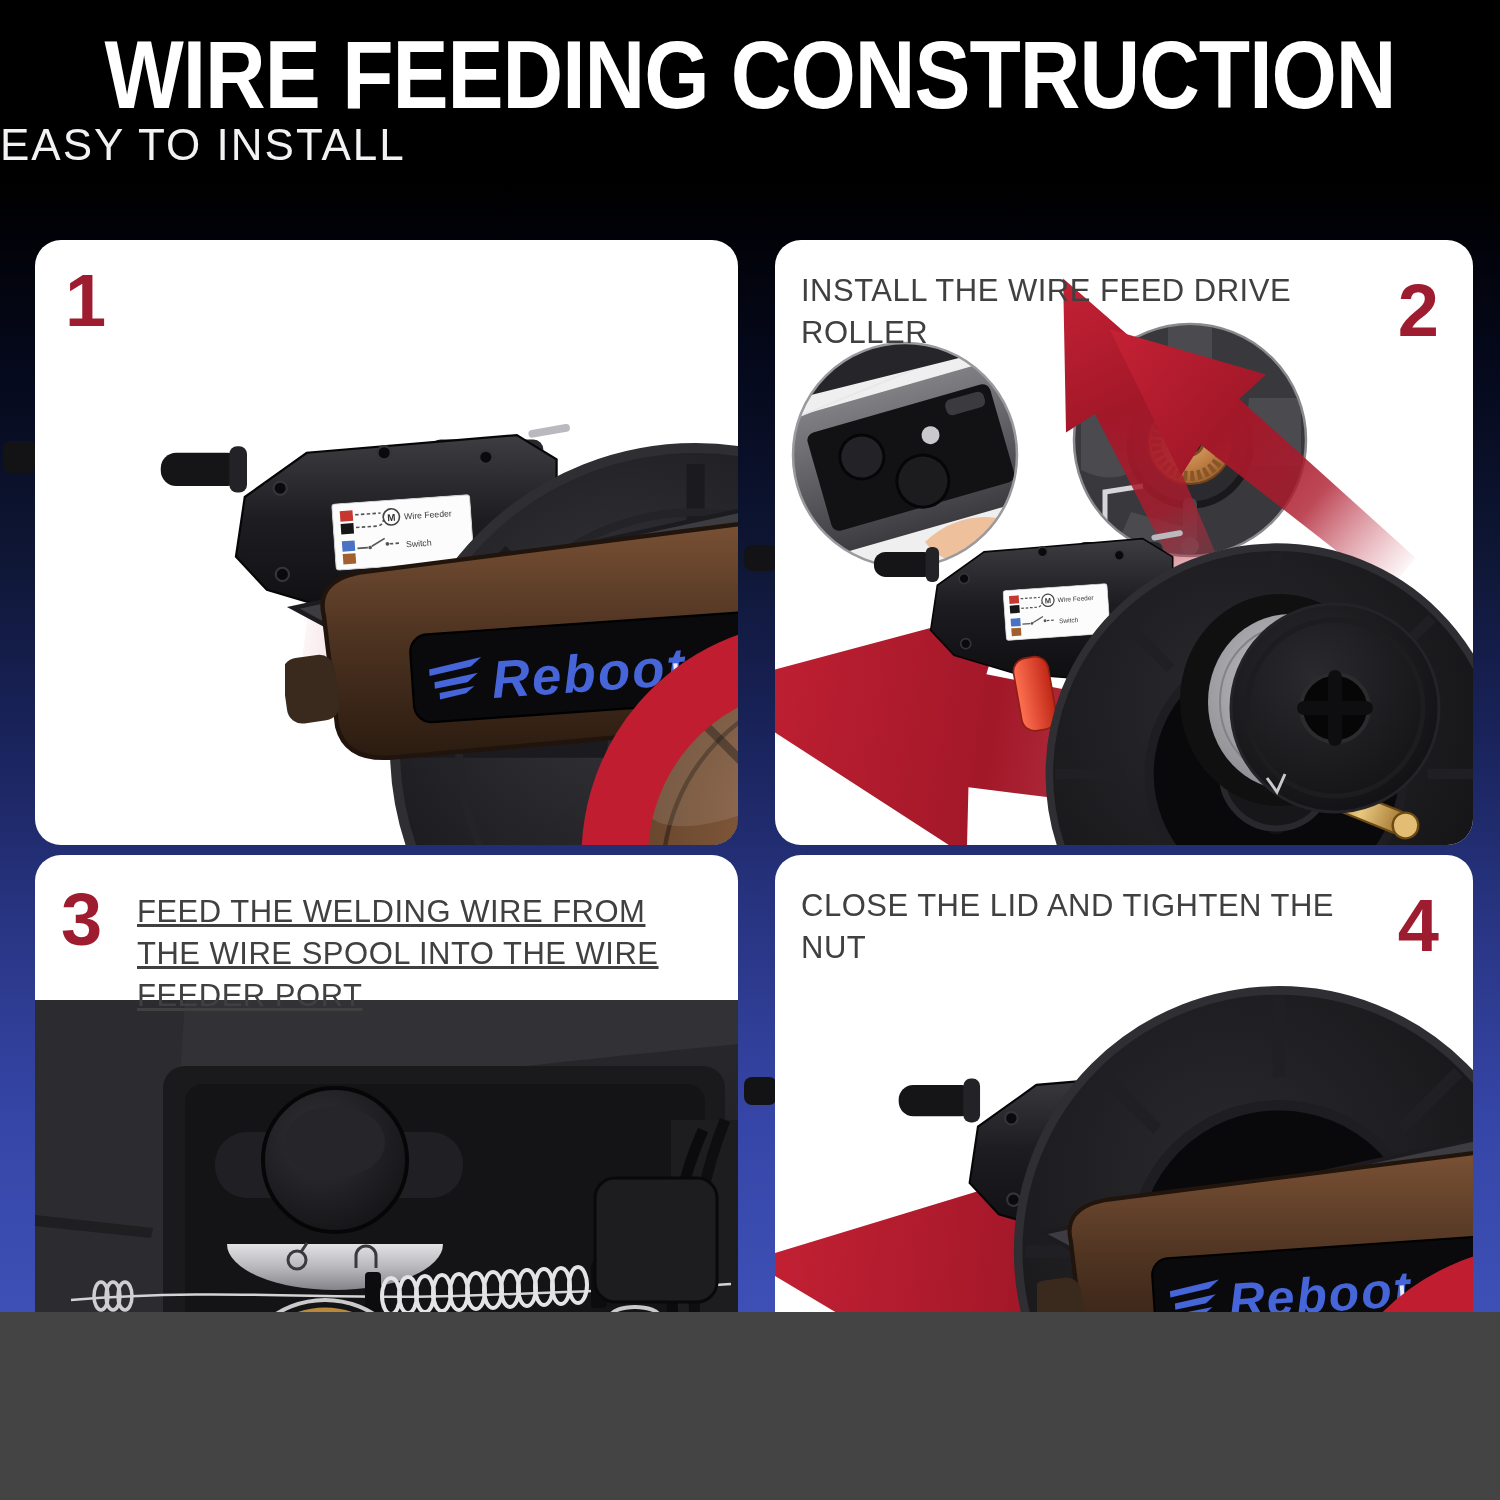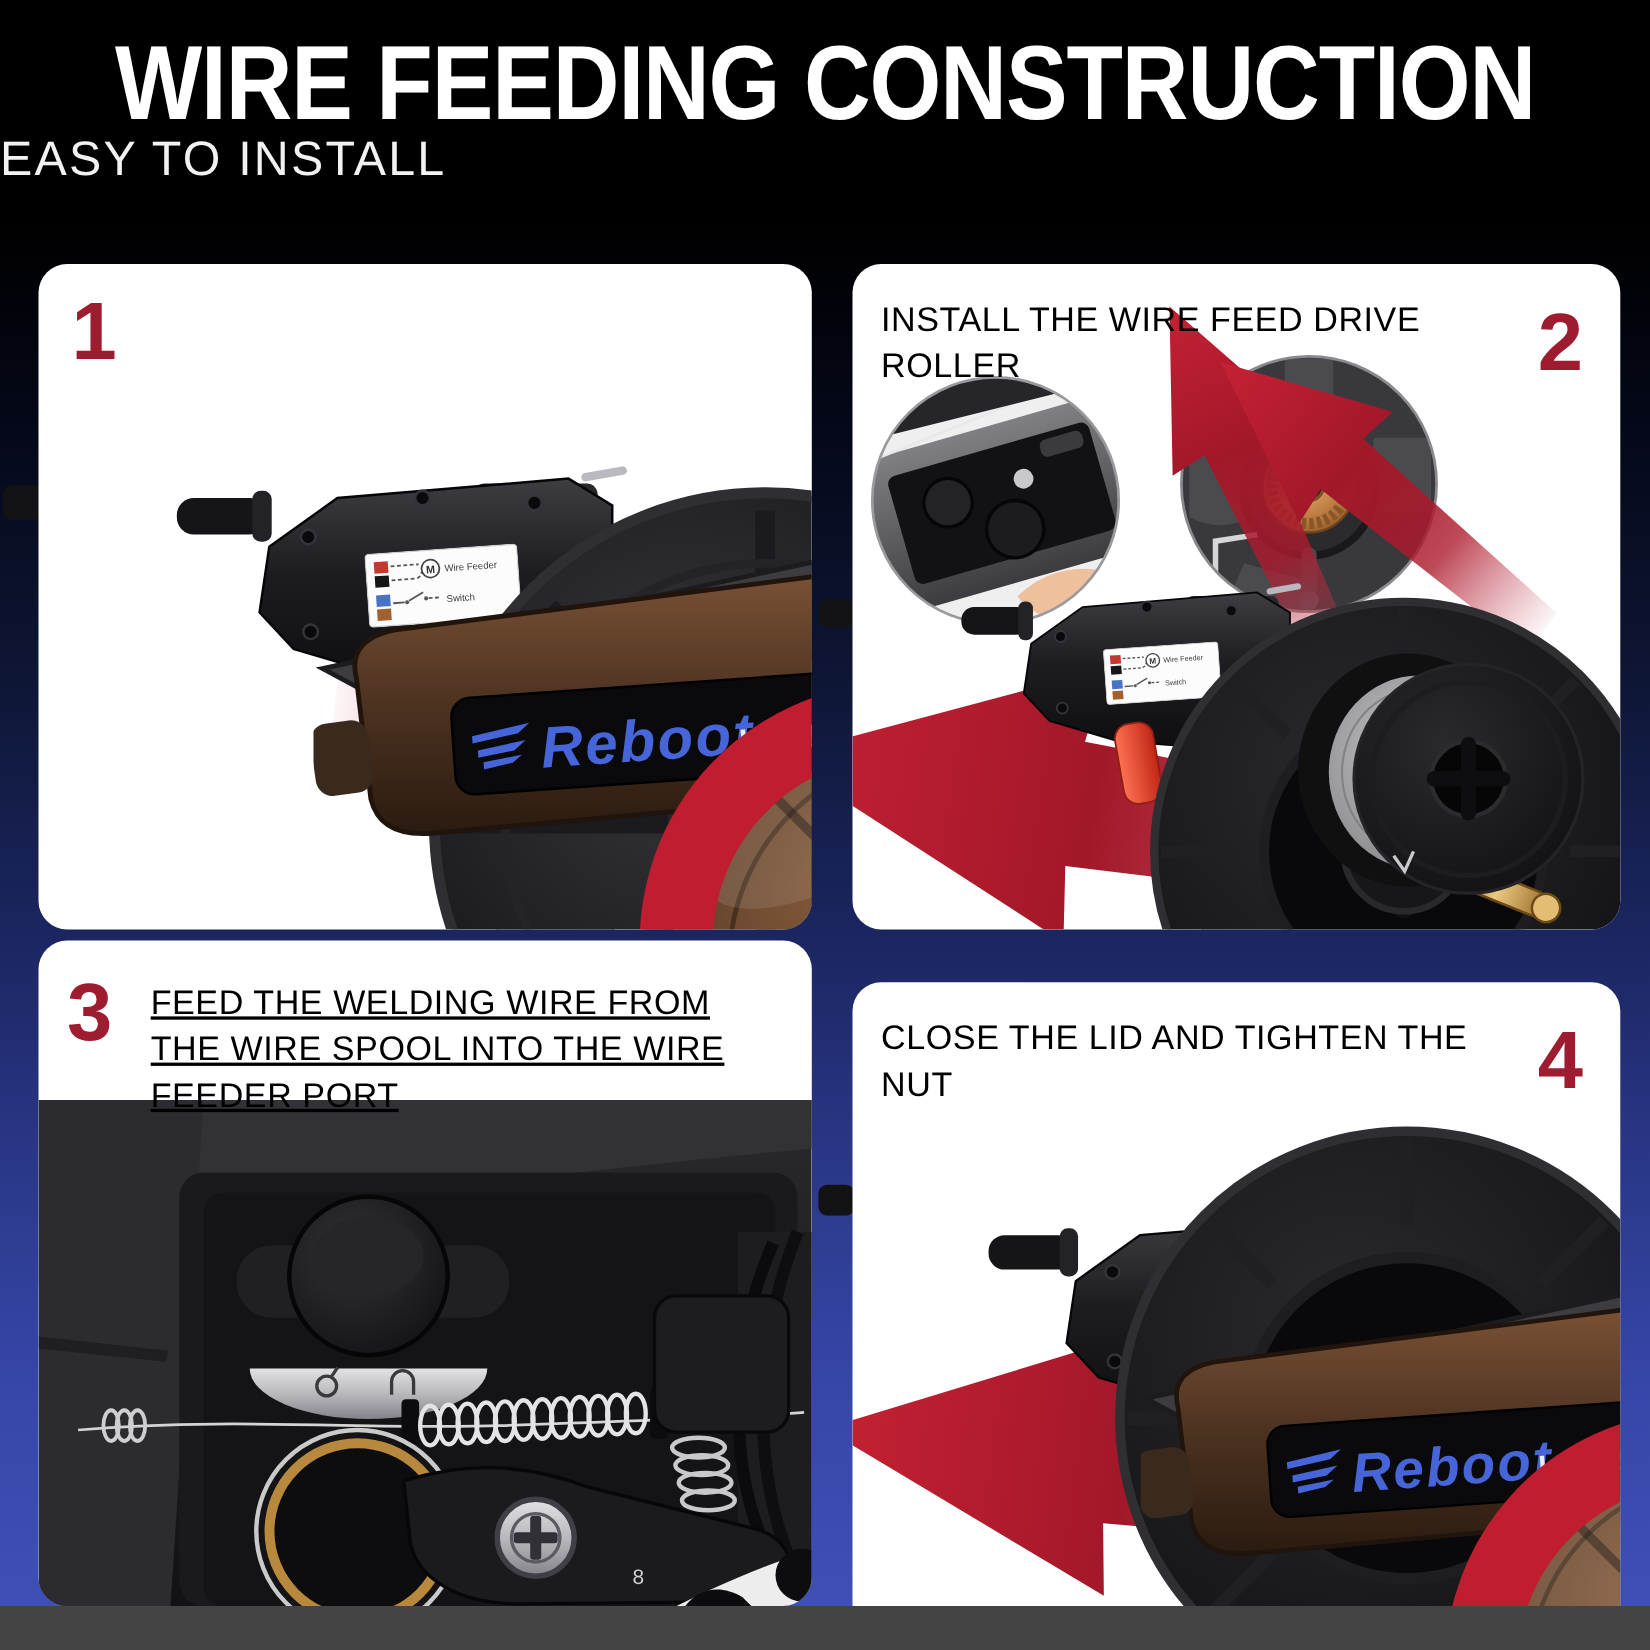--- a/index.html
+++ b/index.html
@@ -1,37 +1,37 @@
 <!DOCTYPE html>
 <html><head>
 <meta charset="utf-8">
 <style>
   html,body{margin:0;padding:0;background:#444;}
   .page{
-    position:relative;width:1500px;height:1460px;overflow:hidden;
+    position:relative;width:1500px;height:1312px;overflow:hidden;
     font-family:"Liberation Sans",sans-serif;
     background:linear-gradient(180deg,#000000 0%,#000000 14%,#05081a 27%,#0e1634 42%,#1b2560 58%,#2a3787 72%,#3646a8 86%,#3e50b6 100%);
   }
   .title{
     position:absolute;top:20px;left:0;width:100%;text-align:center;
     color:#ffffff;font-size:84px;font-weight:700;letter-spacing:-1px;
     transform:scaleY(1.14);transform-origin:top center;white-space:nowrap;
     text-shadow:0 2px 3px rgba(0,0,0,.6);
   }
   .subtitle{
     position:absolute;top:120px;left:0;width:100%;
     color:#f2f2f5;font-size:44px;font-weight:500;letter-spacing:2px;white-space:nowrap;
   }
   .panel{position:absolute;background:#ffffff;border-radius:26px;overflow:hidden;}
   #panel1{left:35px;top:240px;width:703px;height:605px;}
   #panel2{left:775px;top:240px;width:698px;height:605px;}
   #panel3{left:35px;top:855px;width:703px;height:605px;}
-  #panel4{left:775px;top:893px;width:698px;height:605px;}
+  #panel4{left:775px;top:855px;width:698px;height:605px;}
   .step-num{position:absolute;font-size:74px;font-weight:700;color:#9e1c2f;line-height:1;z-index:3;}
-  .caption{position:absolute;font-size:31px;font-weight:500;color:#000000;letter-spacing:.5px;line-height:1.35;z-index:3;}
+  .caption{position:absolute;font-size:31px;font-weight:500;color:#404040;letter-spacing:.5px;line-height:1.35;z-index:3;}
   .num-tl{left:30px;top:24px;}
   .num-tr{right:34px;top:34px;}
   .art{position:absolute;left:0;top:0;width:100%;height:100%;z-index:1;}
   .photo{position:absolute;left:0;top:145px;width:703px;height:460px;z-index:1;}
   .cable-stub{position:absolute;background:#131316;border-radius:8px;z-index:0;}
   #stub1{left:3px;top:441px;width:34px;height:32px;}
   #stub2{left:744px;top:545px;width:33px;height:26px;}
   #stub3{left:744px;top:1077px;width:33px;height:28px;}
   .svg-defs{position:absolute;width:0;height:0;overflow:hidden;}
   .lbl-brand{font-family:"Liberation Sans",sans-serif;font-style:italic;font-weight:700;font-size:24px;fill:#4565d8;letter-spacing:1px;}

